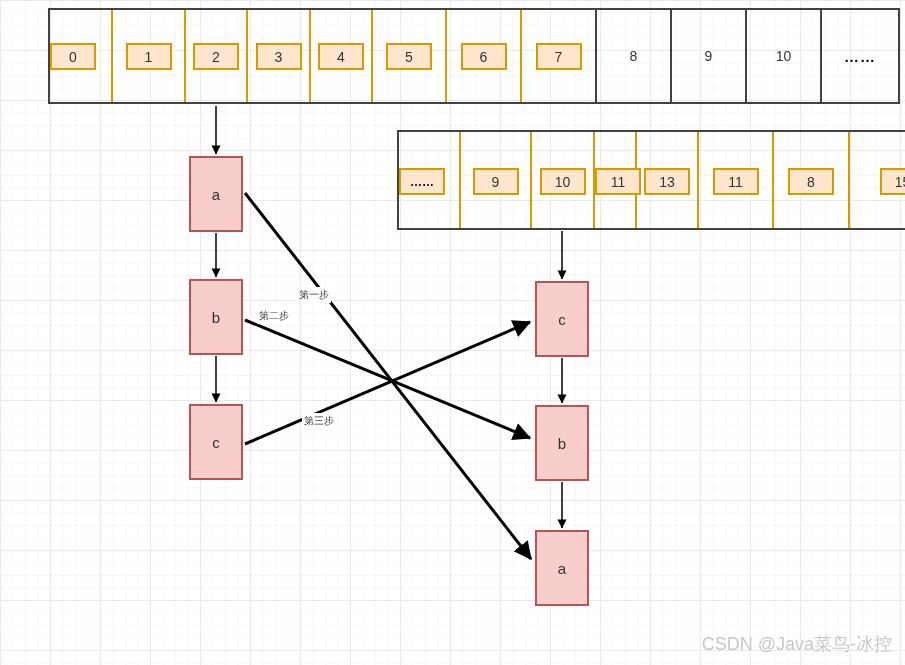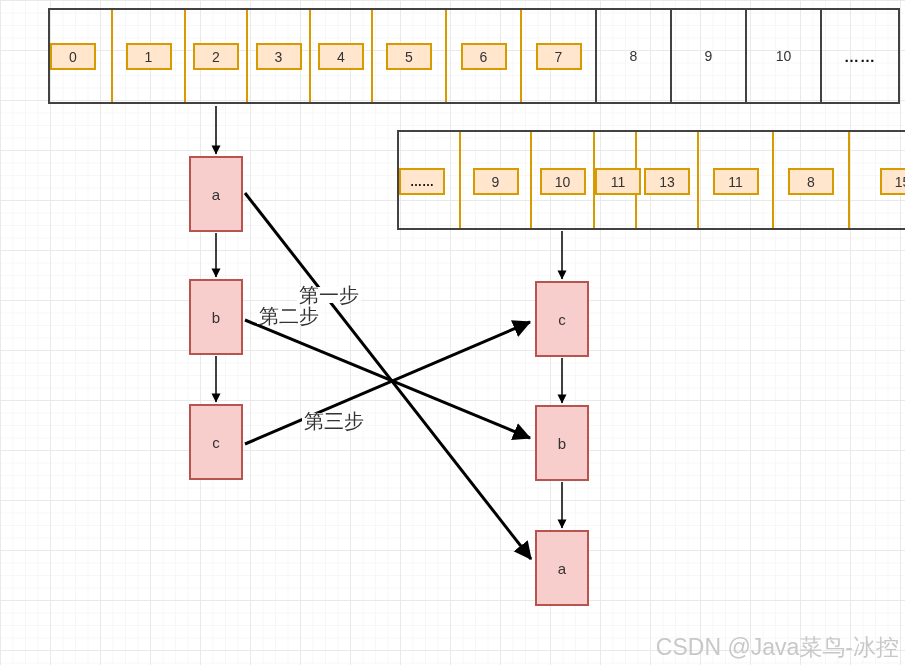--- a/index.html
+++ b/index.html
@@ -37,25 +37,25 @@
   .cellbox.dotsbox{font-weight:bold;letter-spacing:0;font-size:12px;color:#111;}
   .node{
     position:absolute;width:54px;height:76px;box-sizing:border-box;
     background:#f8cecc;border:2px solid #b85450;color:#333;
     display:flex;align-items:center;justify-content:center;
     font-size:15px;z-index:1;
   }
   .arrow-layer{position:absolute;left:0;top:0;z-index:2;pointer-events:none;}
   .steplabel{
     position:absolute;z-index:3;background:#ffffff;color:#333;
-    font-size:20px;line-height:16px;padding:0 2px;white-space:nowrap;
+    font-size:10px;line-height:16px;padding:0 2px;white-space:nowrap;
   }
   .watermark{
-    position:absolute;right:6px;top:632px;z-index:3;
-    color:#c8c8c8;font-size:23px;white-space:nowrap;
+    position:absolute;right:13px;top:632px;z-index:3;
+    color:#c8c8c8;font-size:18px;white-space:nowrap;
   }
 </style>
 </head>
 <body>
 
 <div class="canvas">
 
   <div class="array old" style="left:48px;top:8px;width:852px;height:96px;">
     <div class="cell ob" style="width:63px">
         <div class="cellbox flushbox">0</div>

